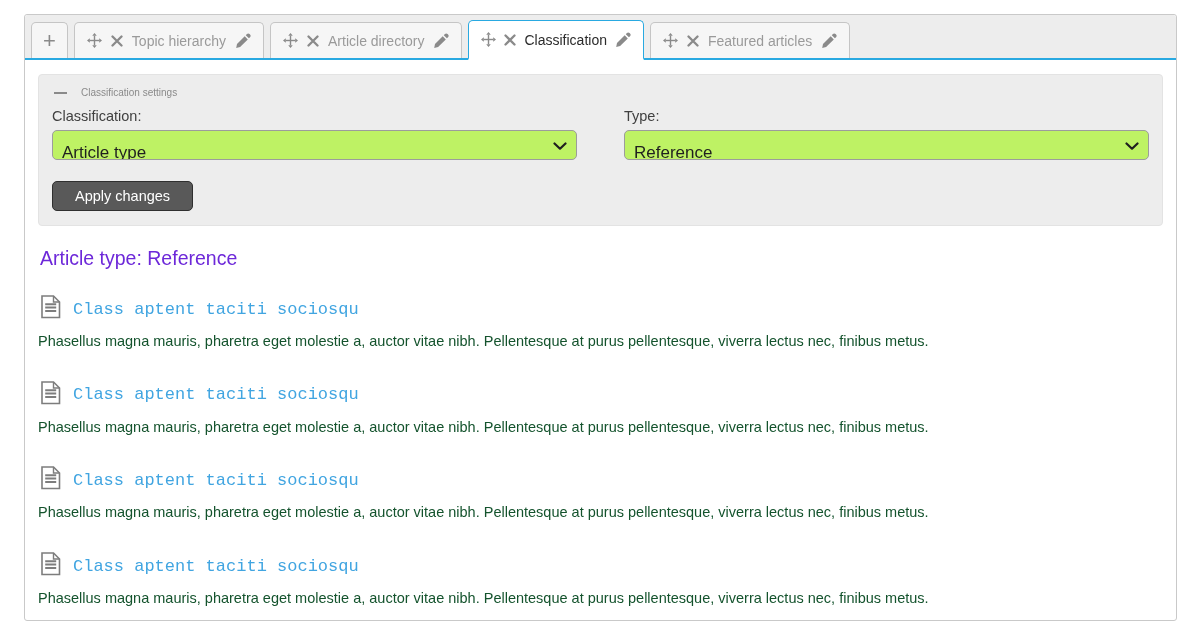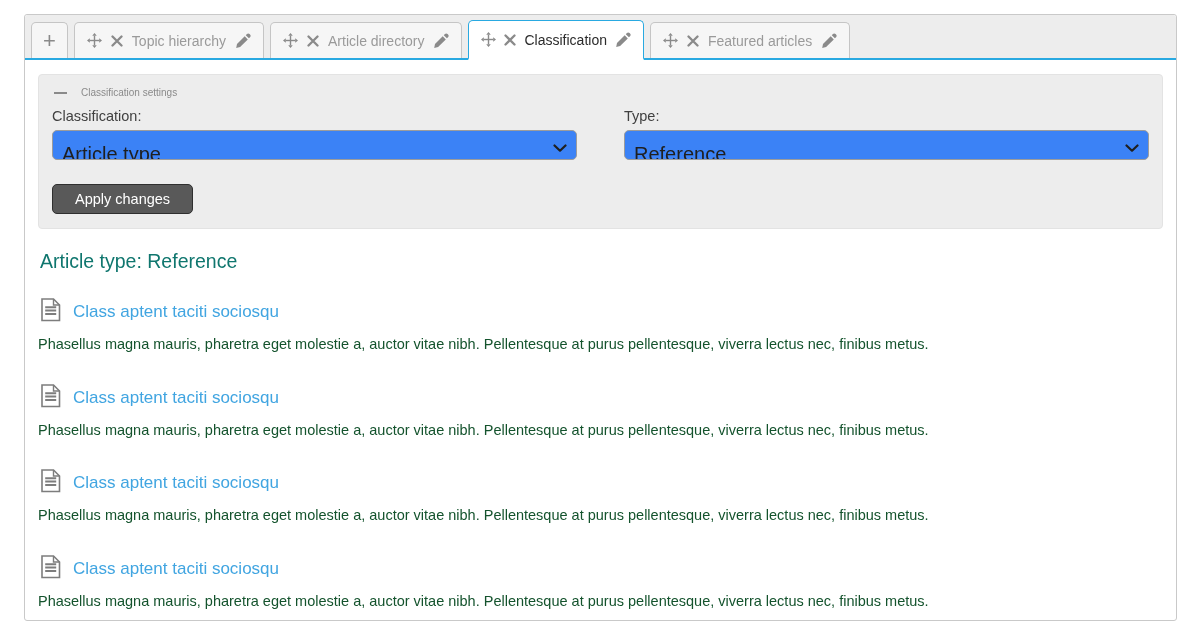--- a/index.html
+++ b/index.html
@@ -69,48 +69,48 @@
   }
   .minus-bar { display:inline-block; width:13px; height:2px; background:#8a8a8a; cursor:pointer; }
   .fields { display:flex; gap:47px; }
   .field { flex:1; min-width:0; }
   .field-label { font-size:14.5px; color:#404040; margin-bottom:6px; }
   .selwrap { position:relative; }
   select {
     width:100%; height:30px;
     appearance:none; -webkit-appearance:none; -moz-appearance:none;
     border:1px solid #9c9c9c; border-radius:5px;
-    background:#3b82f6; color:#1f1f1f;
+    background:#bef264; color:#1f1f1f;
     font-family:"Liberation Sans", sans-serif;
-    font-size:20px;
+    font-size:17px;
     padding:12px 30px 0 9px;
   }
   .selwrap .chev {
     position:absolute; right:10px; top:50%;
     transform:translateY(-50%);
     pointer-events:none; display:flex;
   }
   .apply-btn {
     margin-top:19px;
     background:#595959; color:#fff;
     border:1px solid #2f2f2f; border-radius:5px;
     font-family:"Liberation Sans", sans-serif;
     font-size:14.5px;
     padding:6px 22px;
     cursor:pointer;
   }
   .page-heading {
-    font-size:19.5px; font-weight:400; color:#0f766e;
+    font-size:19.5px; font-weight:400; color:#6d28d9;
     margin:21px 0 0 2px;
   }
   .articles { margin-top:25px; }
   .article { margin-bottom:31px; }
   .article-title { display:flex; align-items:center; gap:12px; padding-left:3px; }
   .article-link {
-    font-size:17px; color:#41a5e1; text-decoration:none; cursor:pointer;
+    font-size:17px; color:#41a5e1; text-decoration:none; cursor:pointer;font-family:Liberation Mono, monospace;
   }
   .article-desc {
     margin-top:10px;
     font-size:14.5px; color:#14532d;
     line-height:1.15;
   }
 </style>
 </head>
 <body>
 

